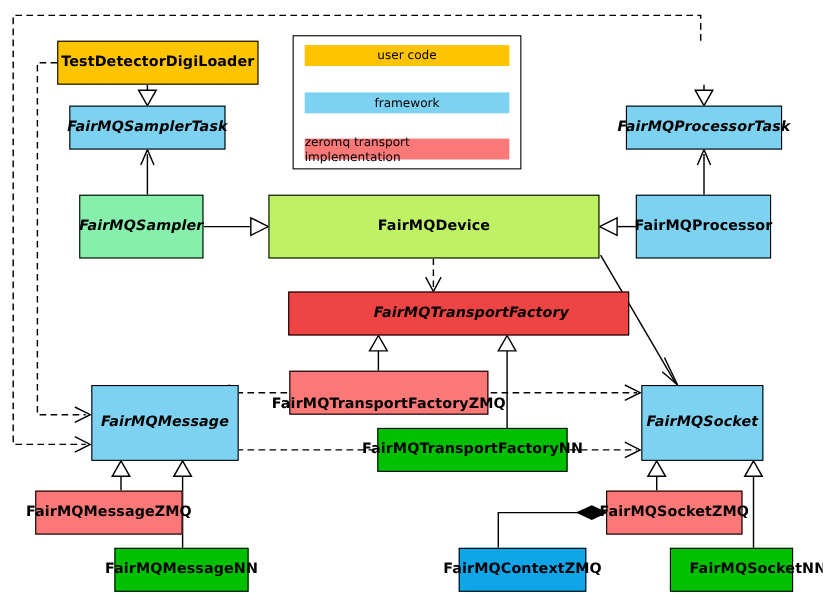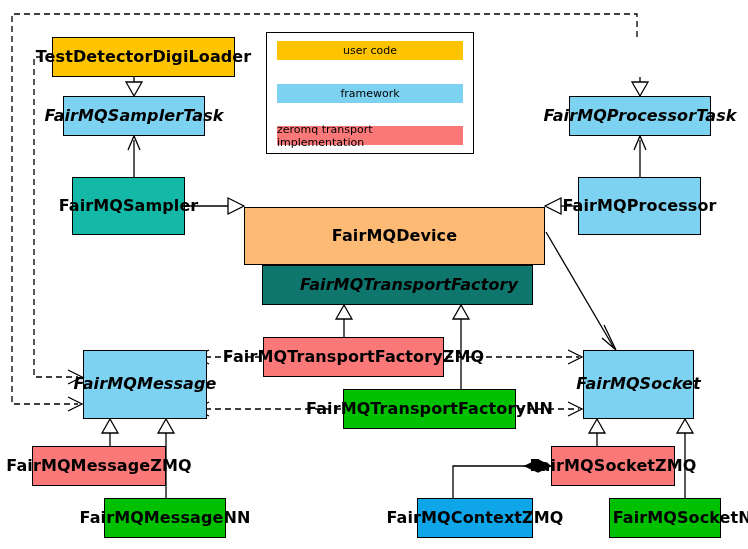--- a/index.html
+++ b/index.html
@@ -25,21 +25,21 @@
     height: 549px;
   }
   .node-box {
     position: absolute;
     box-sizing: border-box;
     border: 1px solid #000000;
     display: flex;
     align-items: center;
     justify-content: center;
     text-align: center;
-    font-size: 16px;
+    font-size: 13px;
     font-weight: bold;
     color: #000000;
     line-height: 1.15;
     letter-spacing: 0.1px;
   }
   .node-box.abstract {
     font-style: italic;
   }
   .legend-panel {
     position: absolute;
@@ -194,45 +194,45 @@
 
 
   <div class="node-box abstract" style="left:63px; top:96px; width:142px; height:40px; background:#7CD2F0;">
     <span>FairMQSamplerTask</span>
   </div>
 
   <div class="node-box abstract" style="left:569px; top:96px; width:142px; height:40px; background:#7CD2F0;">
     <span>FairMQProcessorTask</span>
   </div>
 
-  <div class="node-box" style="left:72px; top:177px; width:113px; height:58px; background:#14b8a6;">
+  <div class="node-box" style="left:72px; top:177px; width:113px; height:58px; background:#86efac;font-style:italic;">
     <span>FairMQSampler</span>
   </div>
 
-  <div class="node-box" style="left:244px; top:177px; width:301px; height:58px; background:#fdba74;margin-top:30px;">
+  <div class="node-box" style="left:244px; top:177px; width:301px; height:58px; background:#bef264;">
     <span>FairMQDevice</span>
   </div>
 
   <div class="node-box" style="left:578px; top:177px; width:123px; height:58px; background:#7CD2F0;">
     <span>FairMQProcessor</span>
   </div>
 
-  <div class="node-box abstract" style="left:262px; top:265px; width:271px; height:40px; background:#0f766e;padding-left:23px;">
+  <div class="node-box abstract" style="left:262px; top:265px; width:310px; height:40px; background:#ef4444;padding-left:23px;">
     <span>FairMQTransportFactory</span>
   </div>
 
-  <div class="node-box" style="left:263px; top:337px; width:181px; height:40px; background:#FA7878;">
+  <div class="node-box" style="left:263px; top:337px; width:181px; height:40px; background:#FA7878;align-items:flex-end;">
     <span>FairMQTransportFactoryZMQ</span>
   </div>
 
   <div class="node-box" style="left:343px; top:389px; width:173px; height:40px; background:#00C000;">
     <span>FairMQTransportFactoryNN</span>
   </div>
 
-  <div class="node-box abstract" style="left:83px; top:350px; width:124px; height:69px; background:#7CD2F0;">
+  <div class="node-box abstract" style="left:83px; top:350px; width:134px; height:69px; background:#7CD2F0;">
     <span>FairMQMessage</span>
   </div>
 
   <div class="node-box abstract" style="left:583px; top:350px; width:111px; height:69px; background:#7CD2F0;">
     <span>FairMQSocket</span>
   </div>
 
   <div class="node-box" style="left:32px; top:446px; width:134px; height:40px; background:#FA7878;">
     <span>FairMQMessageZMQ</span>
   </div>

